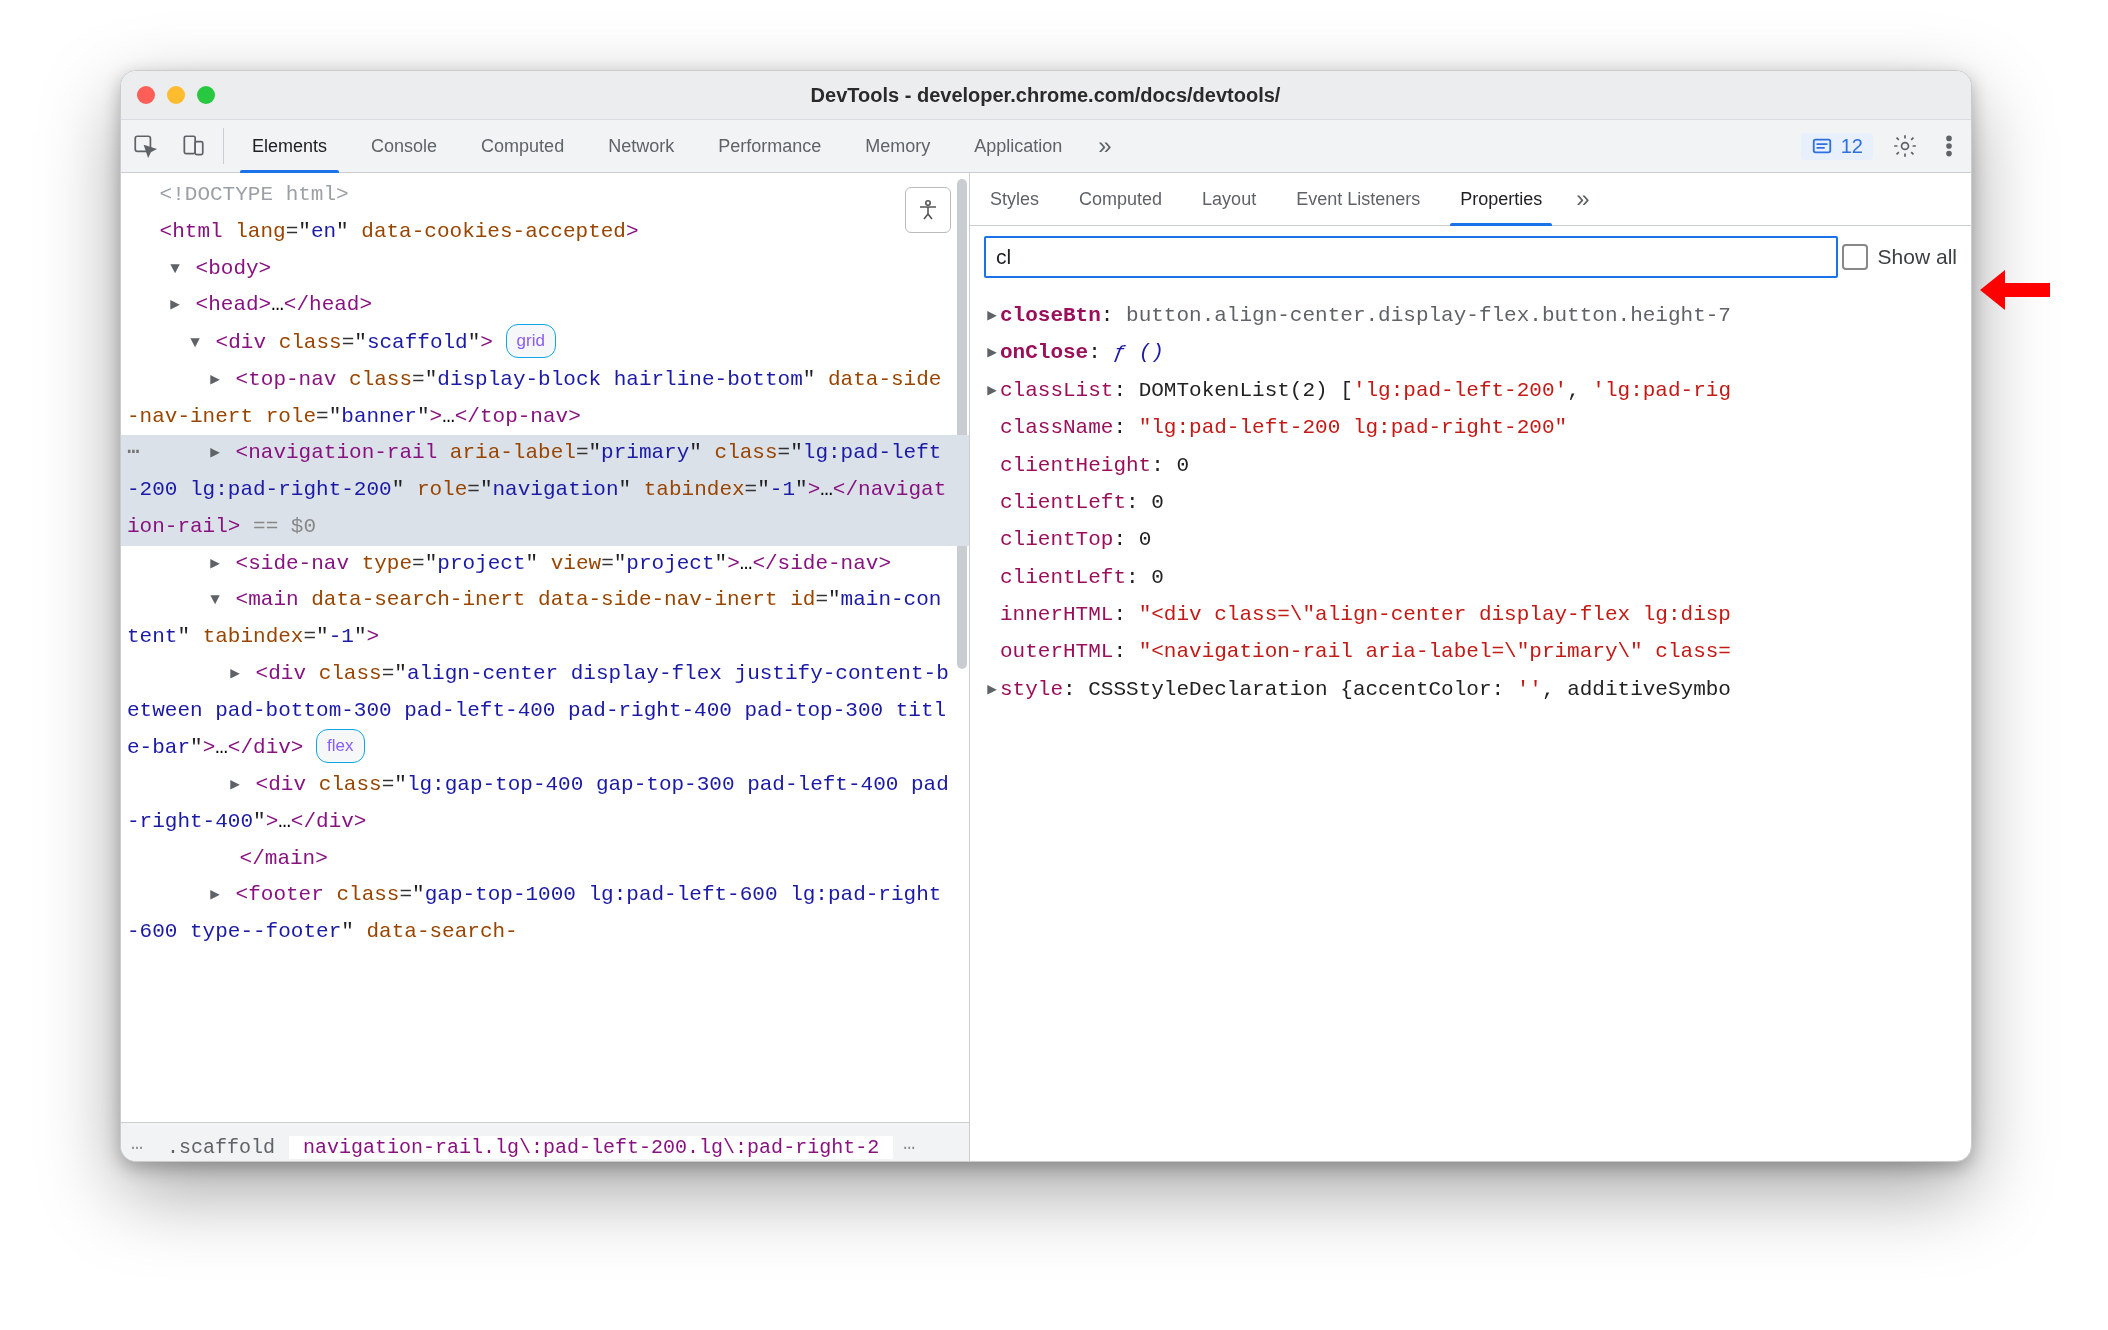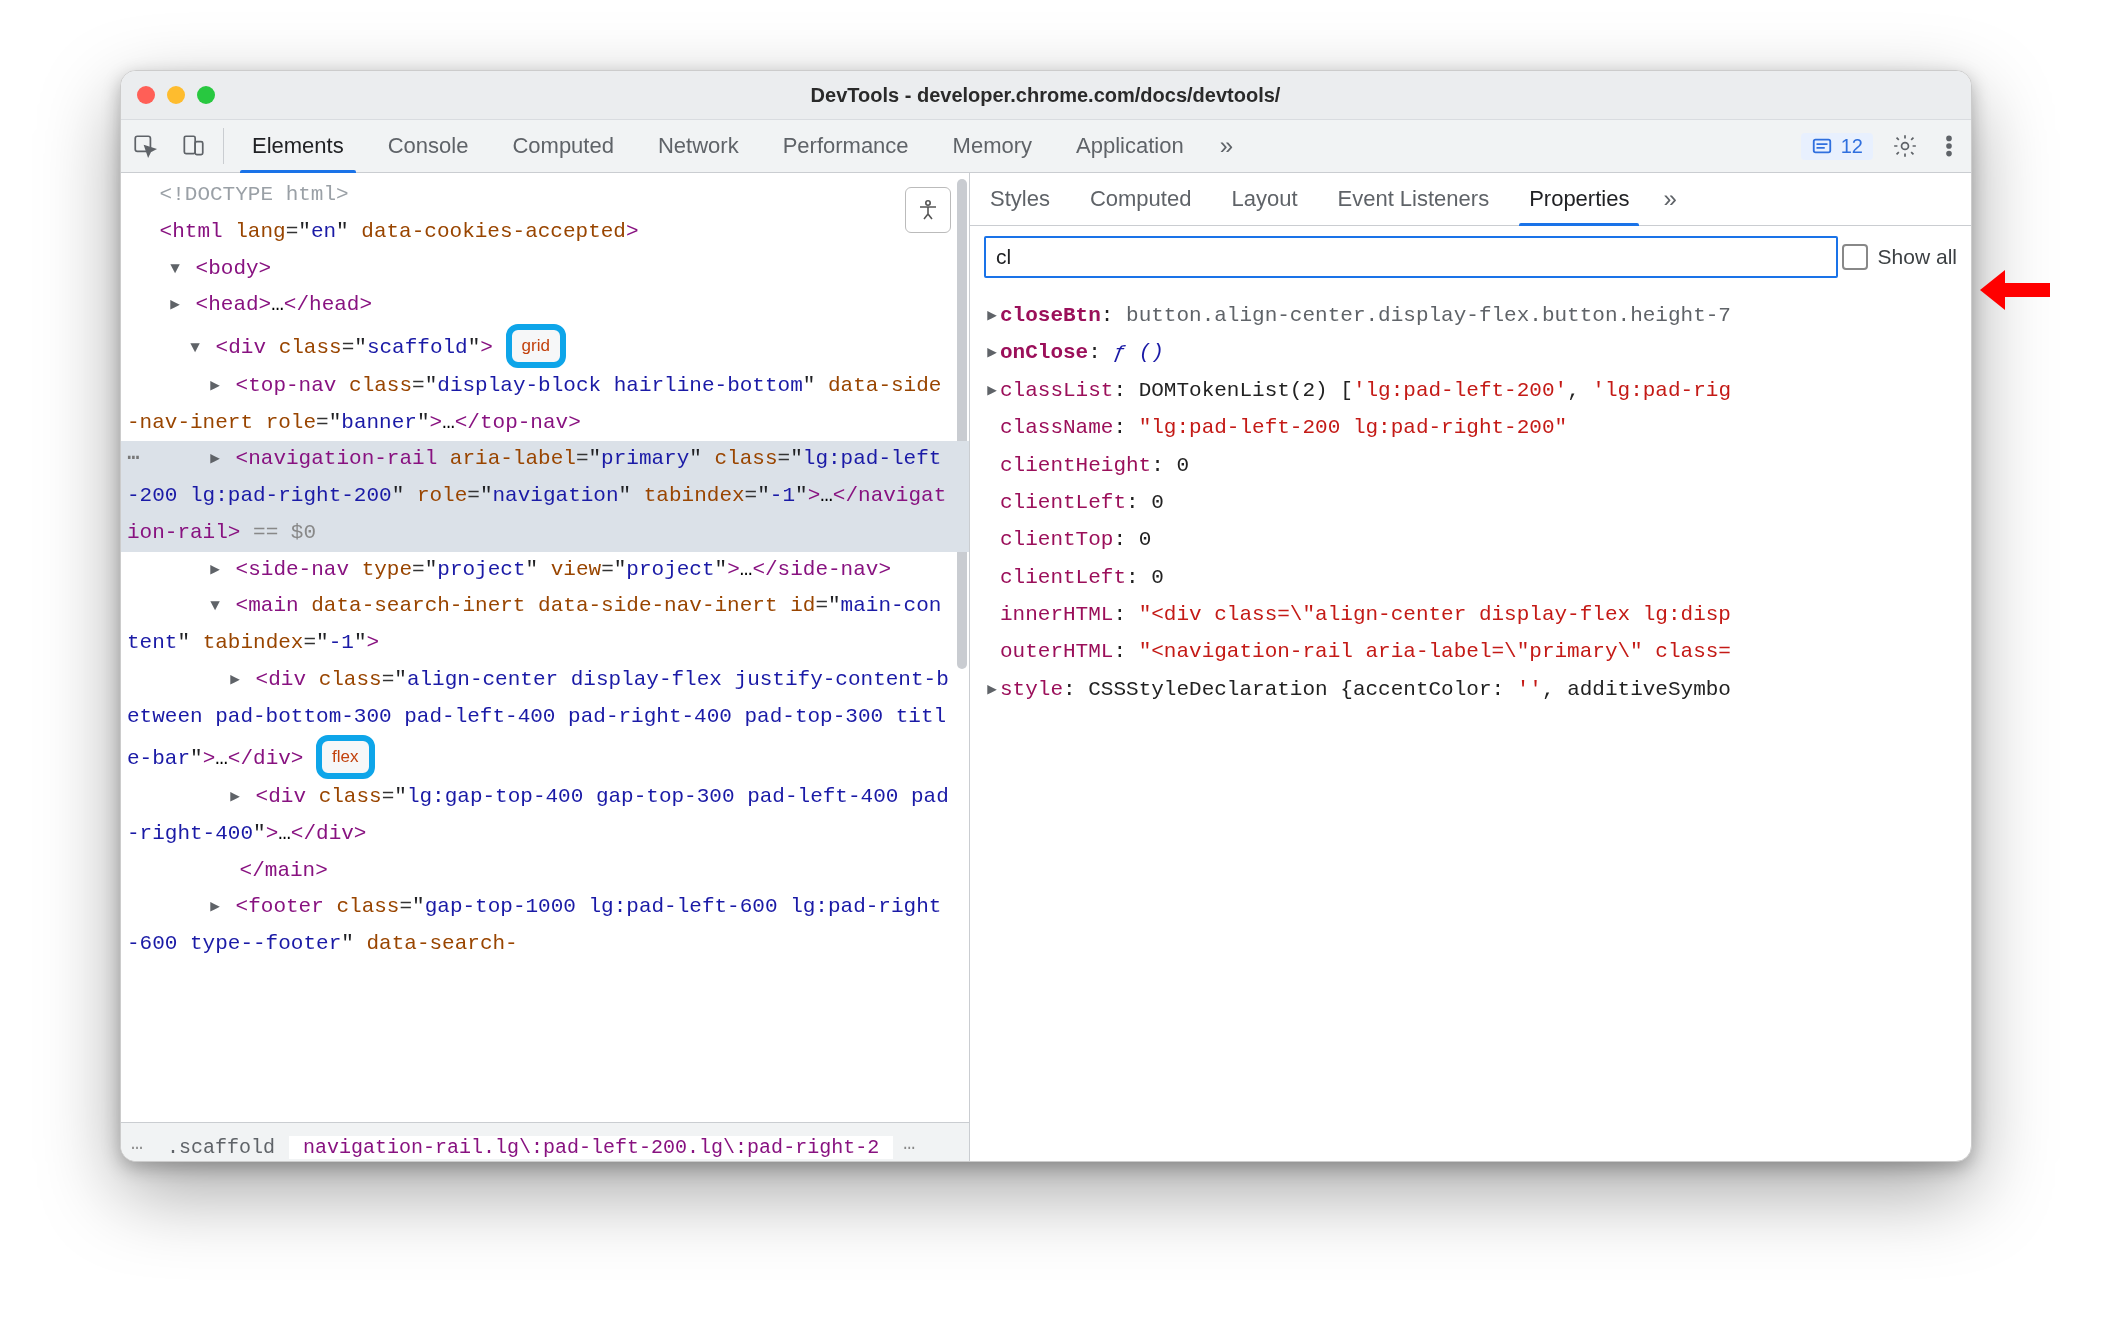--- a/index.html
+++ b/index.html
@@ -78,21 +78,21 @@
     display:flex; align-items:center; justify-content:center;
     color: var(--grey);
   }
   .maintoolbar .icon-btn svg {width:26px;height:26px;stroke:currentColor;fill:none;stroke-width:1.6;}
   .maintoolbar .divider {width:1px;background:var(--border);margin:8px 6px;}
   .tabs {display:flex;align-items:stretch;flex:1;}
   .tab {
     padding: 0 22px;
     display:flex; align-items:center;
     cursor:pointer;
-    font-size:22px;
+    font-size:18px;
     color: var(--grey);
     position:relative;
   }
   .tab.active {color:#202124;}
   .tab.active::after {
     content:""; position:absolute; bottom:-1px; left:10px; right:10px;
     height:3px; background: var(--blue); border-radius:2px 2px 0 0;
   }
   .overflow-chevrons {
     padding:0 14px; display:flex; align-items:center; font-size:24px; color:var(--grey);
@@ -155,25 +155,25 @@
   .attr-v{color:var(--attr-val-color);}
   .eqp{color:#333;}
   .doctype{color:#9aa0a6;}
   .ellip{color:#000;}
   .selected-marker{color:#888;}
   .pill-badge {
     display:inline-block;
     font-family:var(--sans);
     font-size:17px;
     padding:1px 10px;
-    border:6px solid #0ea5e9;
+    border:1px solid #0ea5e9;
     border-radius: 12px;
     background:#f6f7f8;
     vertical-align: 2px;
-    color:#c2410c;
+    color:#8b5cf6;
   }
   
   .a11y-btn {
     position:absolute; right:18px; top:14px;
     width:44px;height:44px;
     border:1px solid #bbb; border-radius:6px;
     display:flex;align-items:center;justify-content:center;
     background:#fff;
   }
   .a11y-btn svg{width:24px;height:24px;stroke:#555;fill:none;stroke-width:1.6;}

